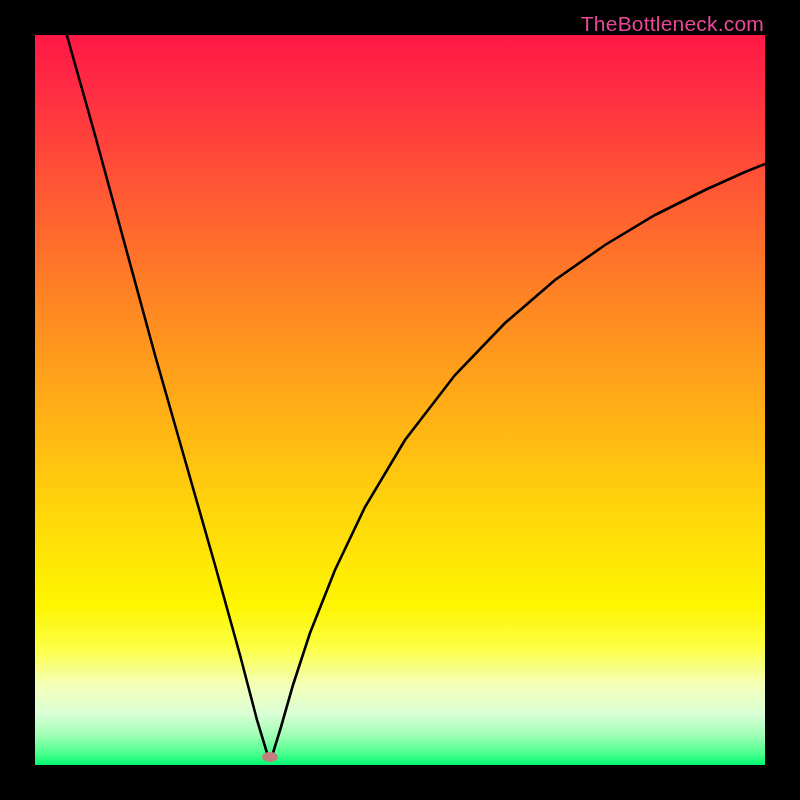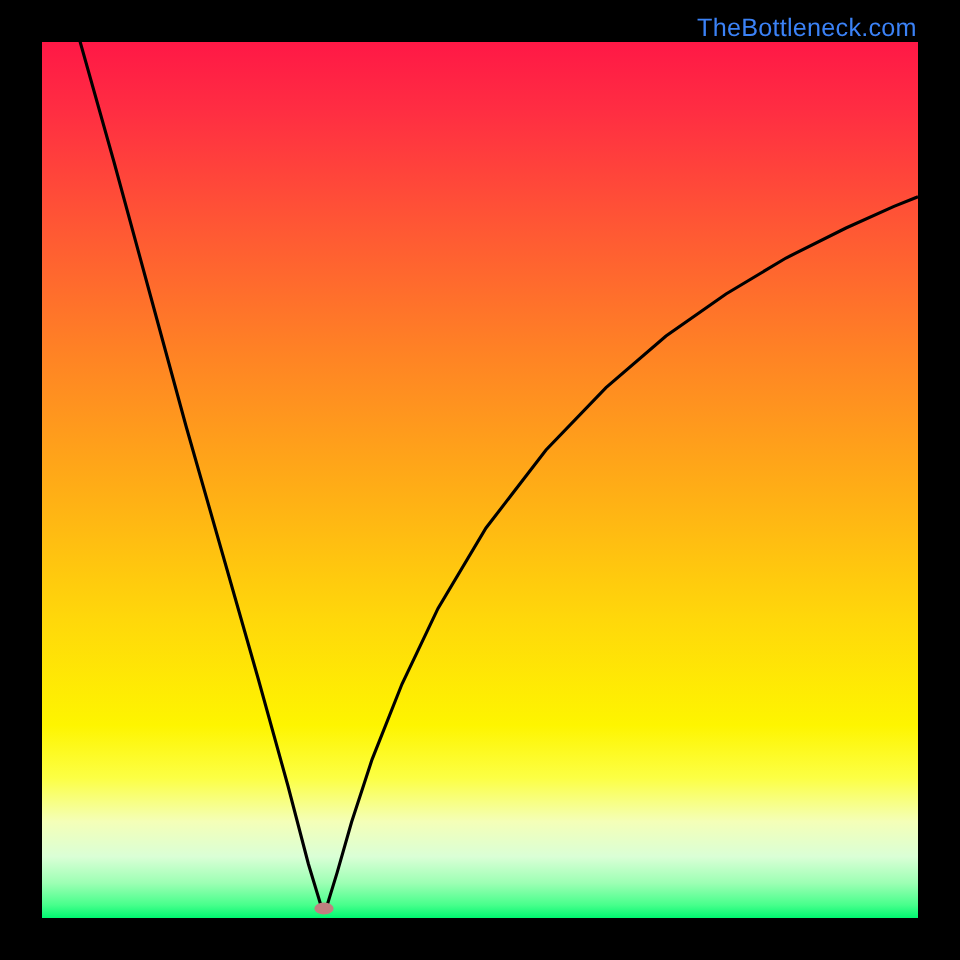--- a/index.html
+++ b/index.html
@@ -36,21 +36,21 @@
       #fcff44 84%,
       #f4ffb8 89%,
       #daffd6 93%,
       #9dffb4 96%,
       #48ff8c 98.5%,
       #00f770 100%
     );
   }
   .watermark {
     position: absolute;
-    color: #3b82f6;
+    color: #ec4899;
     font-size: 21px;
     font-weight: 400;
     letter-spacing: 0.2px;
   }
   svg.curve {
     position: absolute;
     left: 0;
     top: 0;
     width: 730px;
     height: 730px;

